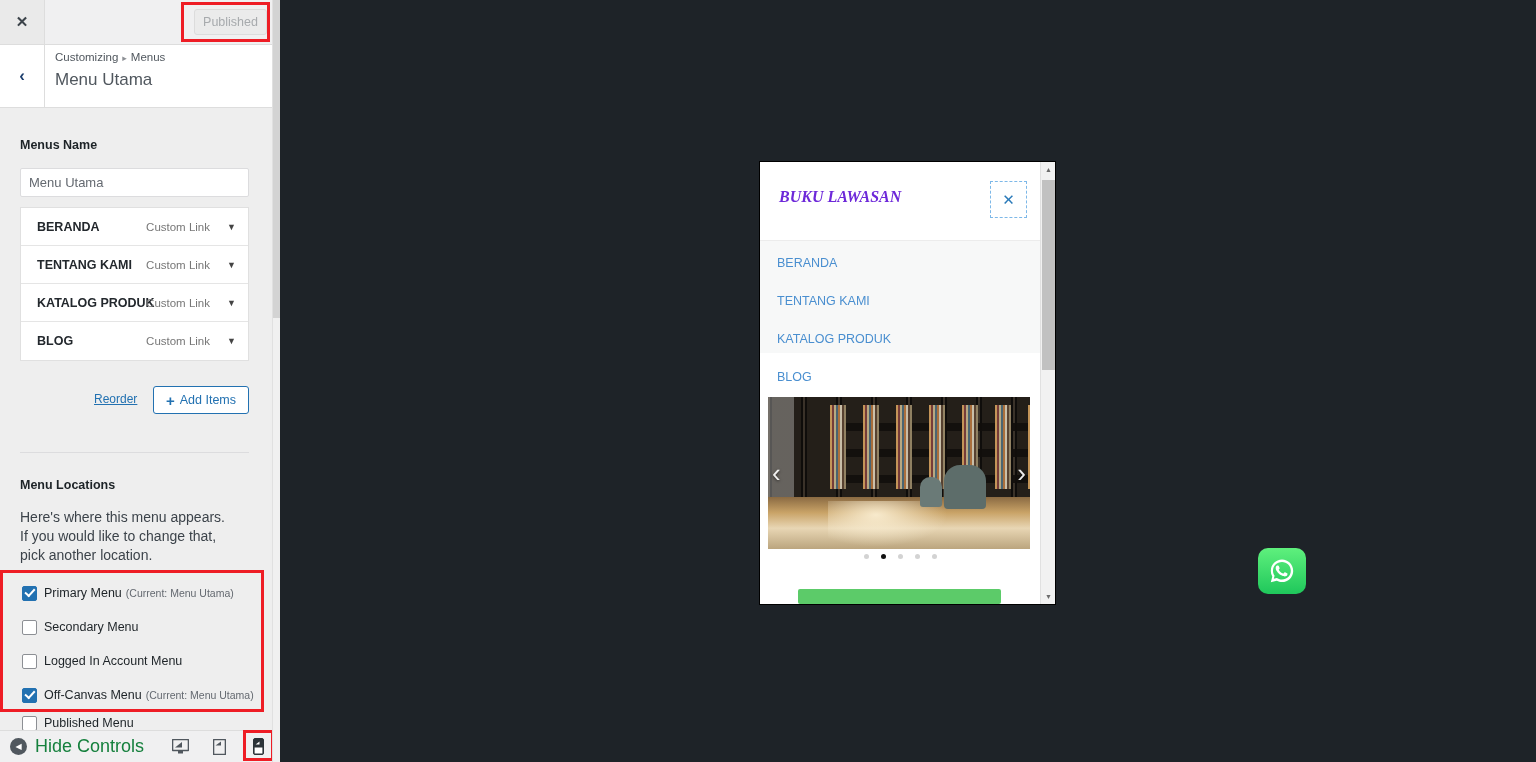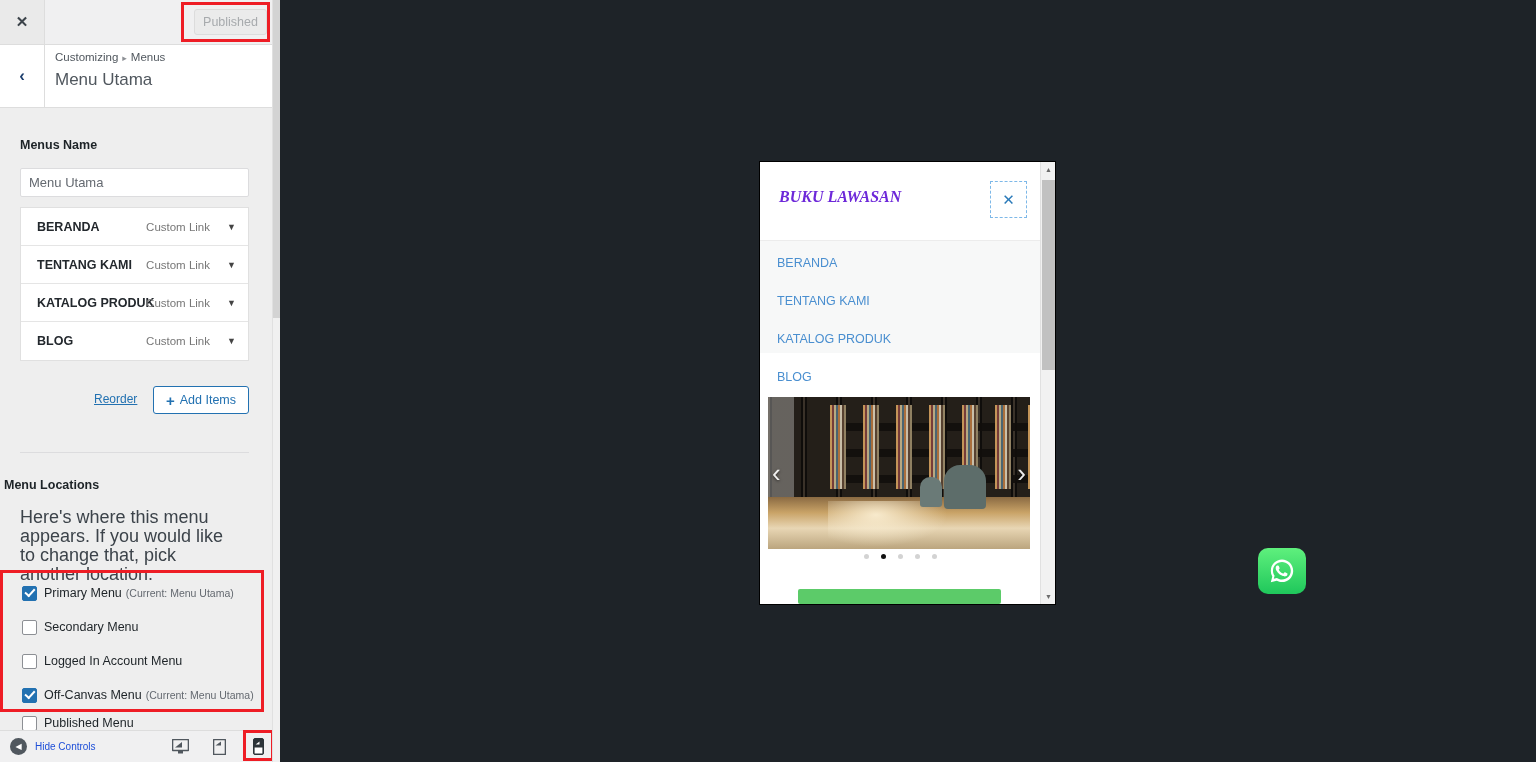--- a/index.html
+++ b/index.html
@@ -150,27 +150,27 @@
     cursor: pointer;
   }
   #add-items-btn .plus { font-size: 15px; font-weight: bold; line-height: 1; }
 
   #divider {
     position: absolute; left: 20px; top: 452px;
     width: 229px; height: 1px; background: #dcdcde;
   }
 
   #menu-loc-title {
-    position: absolute; left: 4px; top: 478px;
+    position: absolute; left: 20px; top: 478px;
     font-size: 12.5px; font-weight: bold; color: #1d2327;
   }
   #menu-loc-desc {
     position: absolute; left: 20px; top: 508px;
     width: 215px;
-    font-size: 18px; color: #3c434a; line-height: 19px;
+    font-size: 14px; color: #3c434a; line-height: 19px;
   }
 
   
   #loc-annot {
     position: absolute; left: 0px; top: 570px;
     width: 264px; height: 142px;
     border: 3px solid #ee1d25;
   }
   #loc-list { position: absolute; left: 0; top: 0; width: 272px; }
   .loc-row {
@@ -228,21 +228,21 @@
     position: absolute; left: 10px; top: 0; height: 31px;
     display: flex; align-items: center; gap: 8px;
     cursor: pointer;
   }
   #hide-controls .arrow-circle {
     width: 17px; height: 17px; border-radius: 50%;
     background: #50575e;
     display: flex; align-items: center; justify-content: center;
     color: #fff; font-size: 8px;
   }
-  #hide-controls .hc-label { font-size: 10px; color: #1d4ed8; }
+  #hide-controls .hc-label { font-size: 18px; color: #15803d; }
   .device-btn {
     position: absolute; top: 0; height: 31px; width: 32px;
     display: flex; align-items: center; justify-content: center;
     cursor: pointer;
   }
   #device-desktop { left: 164px; }
   #device-tablet  { left: 203px; }
   #device-mobile  { left: 242px; }
   #mobile-annot {
     position: absolute; left: 243px; top: 730px;

